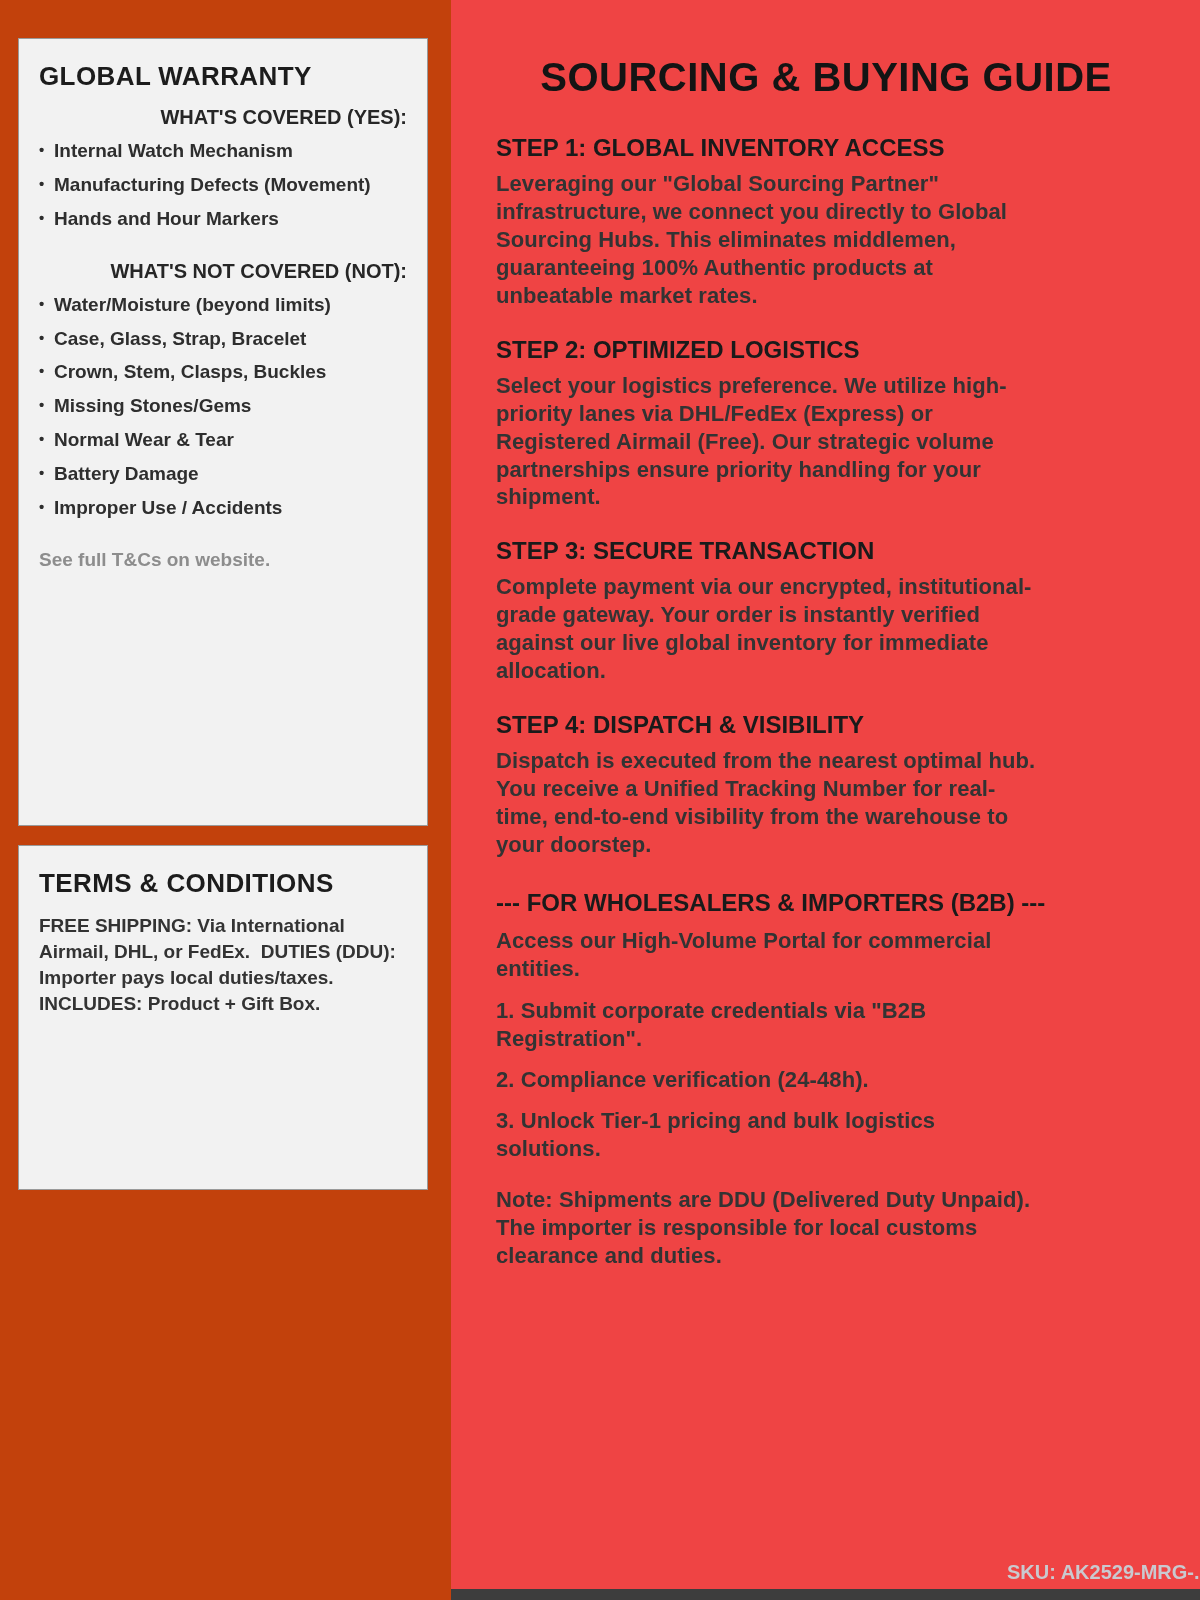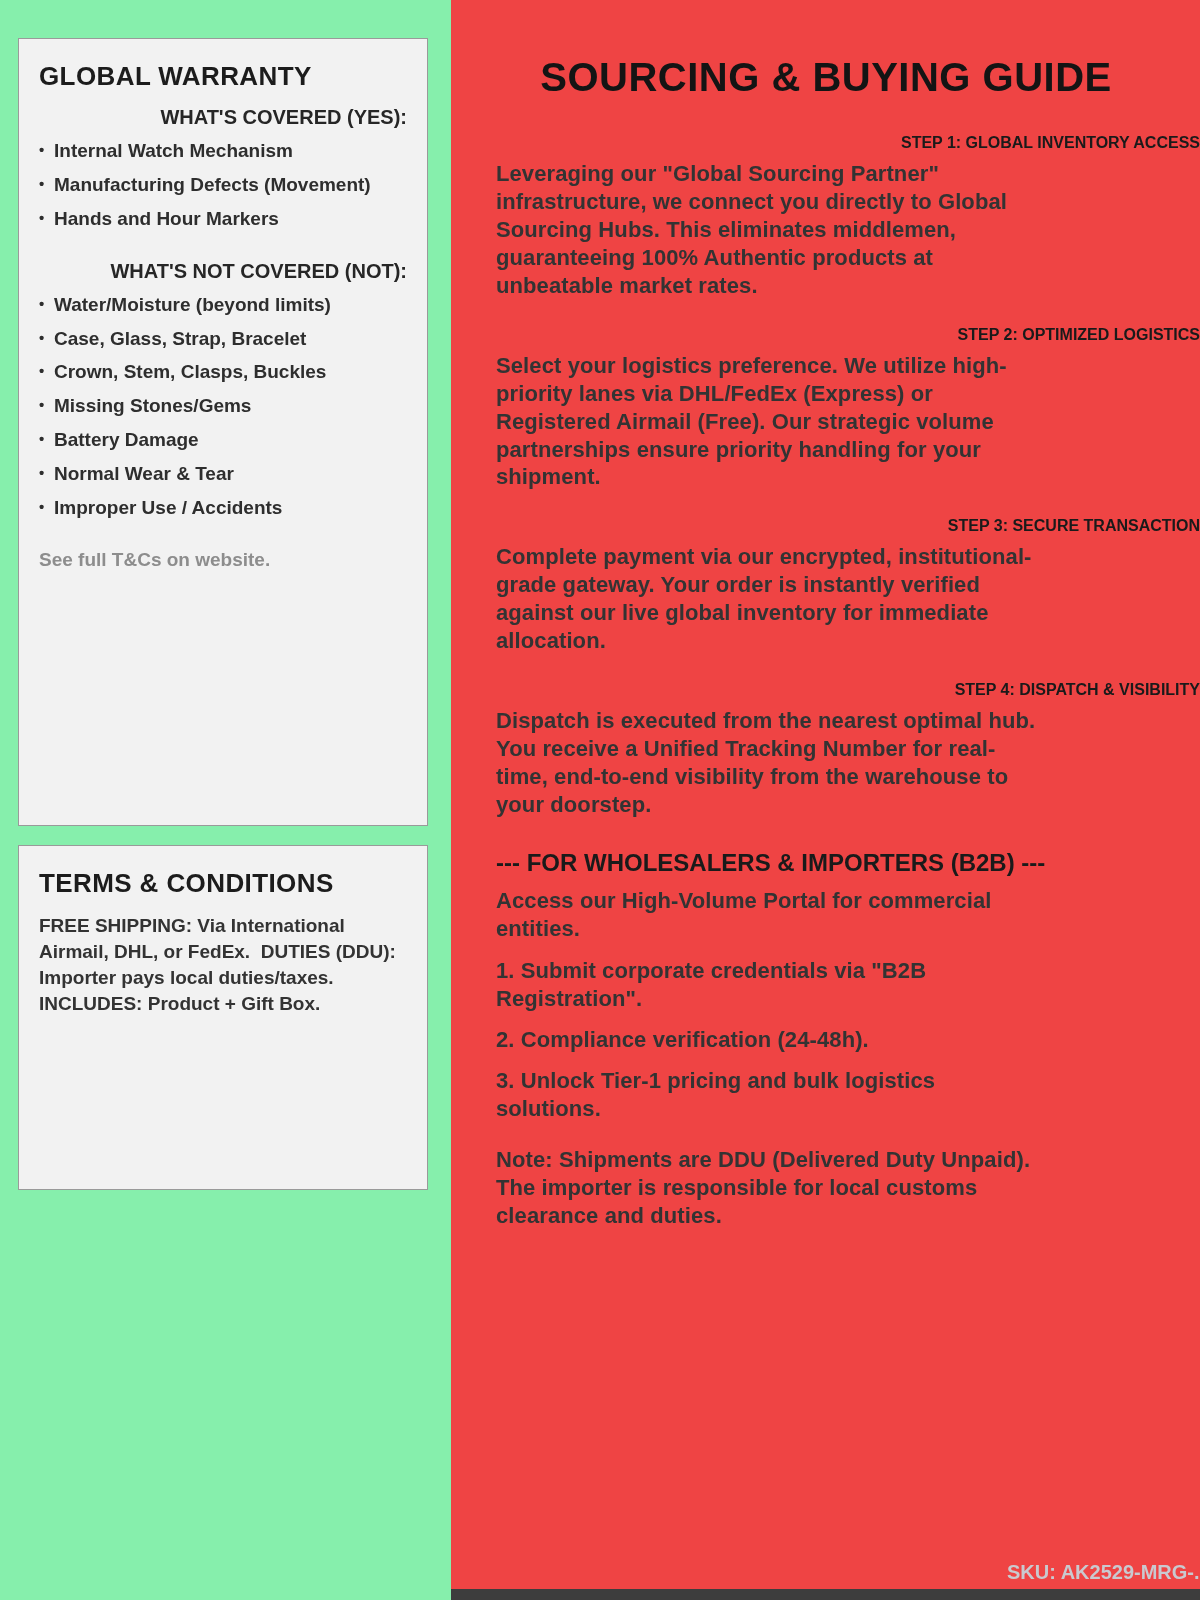--- a/index.html
+++ b/index.html
@@ -11,21 +11,21 @@
     position: relative;
     overflow: hidden;
   }
   .page { position: absolute; inset: 0; width: 1200px; height: 1600px; overflow: hidden; }
 
   
   .sidebar {
     position: absolute;
     left: 0; top: 0;
     width: 451px; height: 1600px;
-    background: #86efac;
+    background: #c2410c;
     padding: 38px 23px 0 18px;
   }
   .box {
     background: #f2f2f2;
     border: 1px solid #9a9a9a;
     padding: 22px 20px;
     width: 410px;
   }
   .box + .box { margin-top: 19px; }
   .box-warranty { height: 788px; }
@@ -95,25 +95,24 @@
     font-size: 40px;
     font-weight: bold;
     color: #141414;
     letter-spacing: 0.5px;
     text-align: center;
     width: 660px;
     margin-bottom: 34px;
   }
   .step { margin-bottom: 26px; }
   .step-heading {
-    font-size: 16px;
+    font-size: 24px;
     font-weight: bold;
     color: #1a1a1a;
     margin-bottom: 8px;
-    text-align: right;
   }
   .step-body, .b2b-intro, .b2b-item, .b2b-note {
     font-size: 22px;
     font-weight: bold;
     color: #333;
     line-height: 1.27;
     max-width: 548px;
     letter-spacing: 0.1px;
   }
   .b2b-heading {
@@ -159,22 +158,22 @@
         <li>Manufacturing Defects (Movement)</li>
         <li>Hands and Hour Markers</li>
       </ul>
 
       <h3>WHAT'S NOT COVERED (NOT):</h3>
       <ul class="bullet-list">
         <li>Water/Moisture (beyond limits)</li>
         <li>Case, Glass, Strap, Bracelet</li>
         <li>Crown, Stem, Clasps, Buckles</li>
         <li>Missing Stones/Gems</li>
+        <li>Normal Wear &amp; Tear</li>
         <li>Battery Damage</li>
-        <li>Normal Wear &amp; Tear</li>
         <li>Improper Use / Accidents</li>
       </ul>
 
       <p class="footnote">See full T&amp;Cs on website.</p>
     </section>
 
     <section class="box box-terms">
       <h2>TERMS &amp; CONDITIONS</h2>
       <p class="terms-body">FREE SHIPPING: Via International Airmail, DHL, or FedEx.  DUTIES (DDU): Importer pays local duties/taxes.  INCLUDES: Product + Gift Box.</p>
     </section>

